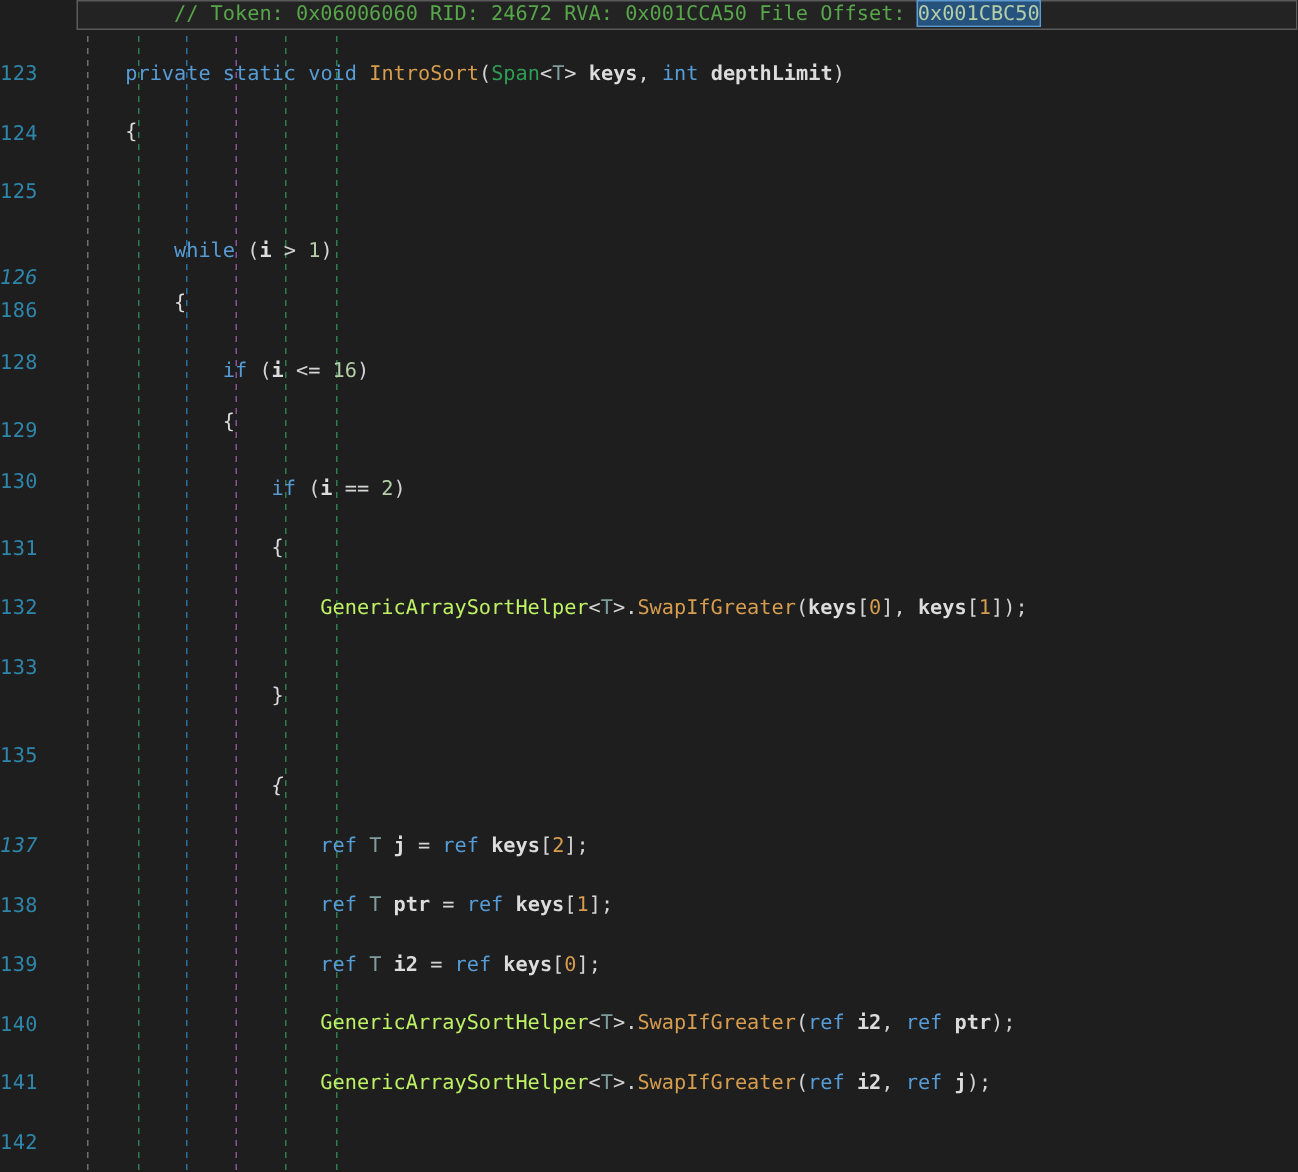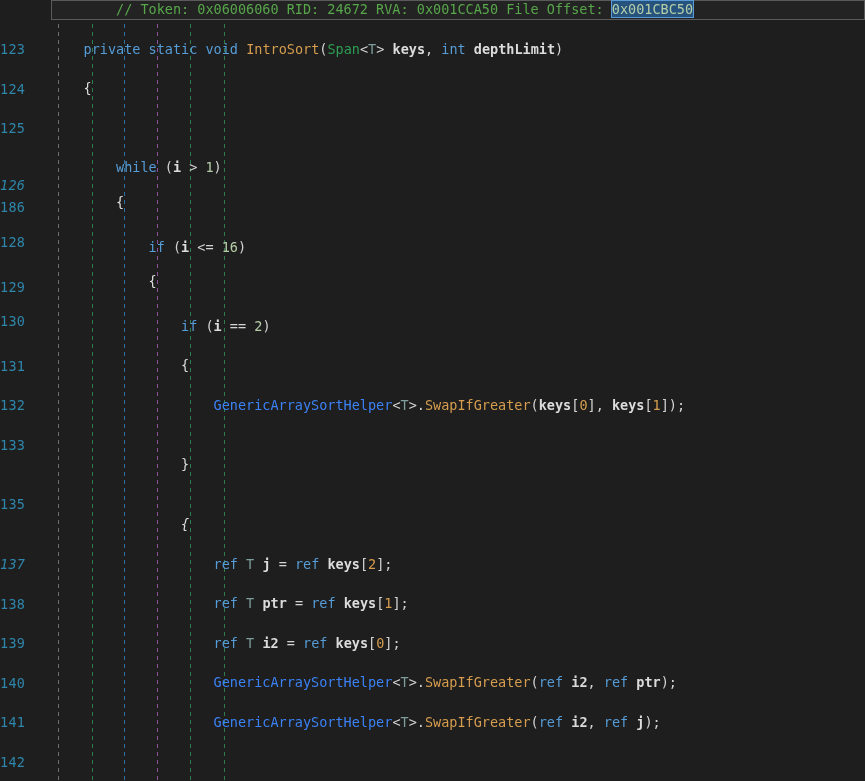--- a/index.html
+++ b/index.html
@@ -23,21 +23,21 @@
 
   
   .rows{position:absolute;top:0;left:0;right:0;}
   .row{position:relative;height:19.81px;line-height:19.81px;white-space:pre;}
   .ln{position:absolute;left:0;width:47px;text-align:left;
       color:#2e86ab;letter-spacing:.3px;margin-top:40px;}
   .code{position:absolute;left:51px;white-space:pre;}
 
   
   .k   {color:#569cd6;}
-  .typ {color:#3b82f6;}                 
+  .typ {color:#bef264;}                 
   .gtyp{color:#2e9e54;}                 
   .gp  {color:#7f9d9d;}                 
   .mth {color:#d69d4e;}                 
   .prp {color:#4ec9b0;}                 
   .id  {color:#dcdcdc;font-weight:bold;}
   .num {color:#b5cea8;}                 
   .numo{color:#d69d4e;}                 
   .cm  {color:#57a64a;}                 
   .p   {color:#d4d4d4;}                 
   .br  {color:#dcdcdc;}

